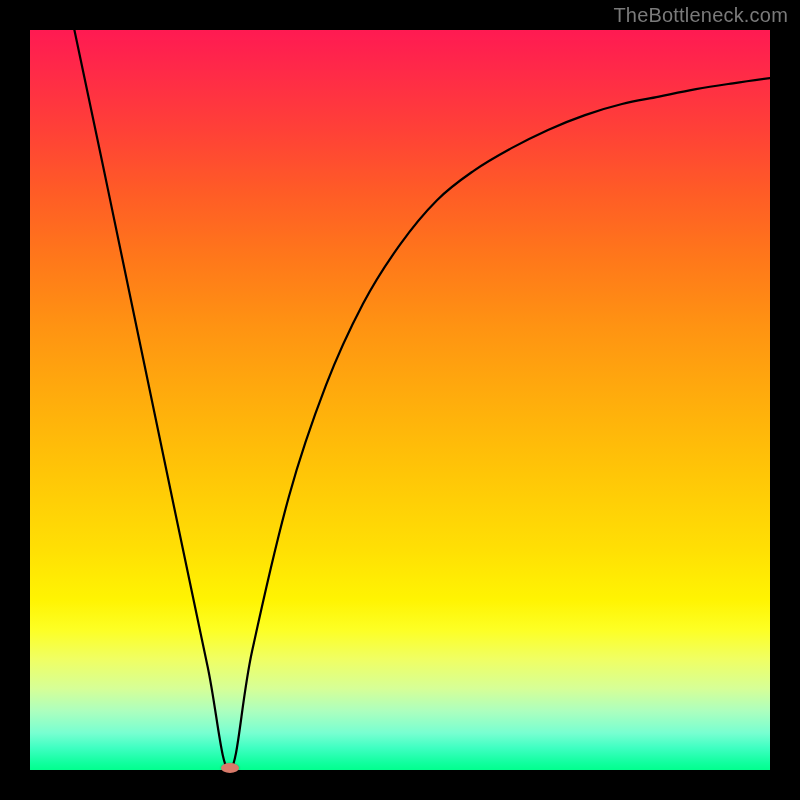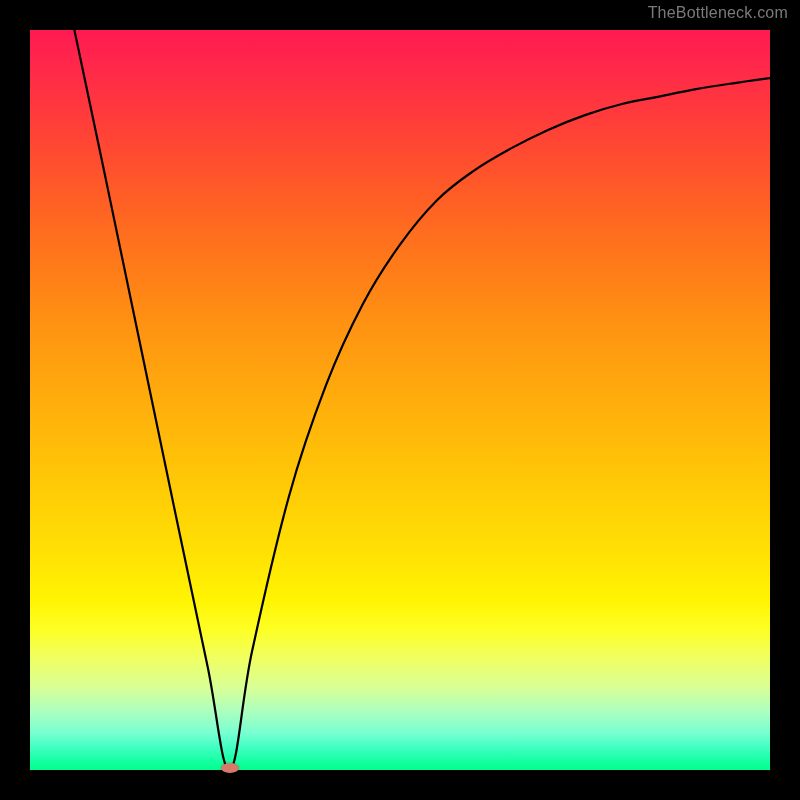--- a/index.html
+++ b/index.html
@@ -42,21 +42,21 @@
       #3fffc2 97%,
       #11ff9f 99%,
       #02ff8e 100%
     );
   }
   .watermark {
     position: absolute;
     top: 4px;
     right: 12px;
     color: #7a7a7a;
-    font-size: 16px;
+    font-size: 20px;
     letter-spacing: 0.2px;
     user-select: none;
   }
   svg.curve {
     position: absolute;
     left: 0; top: 0;
     width: 740px;
     height: 740px;
   }
   .dot {

